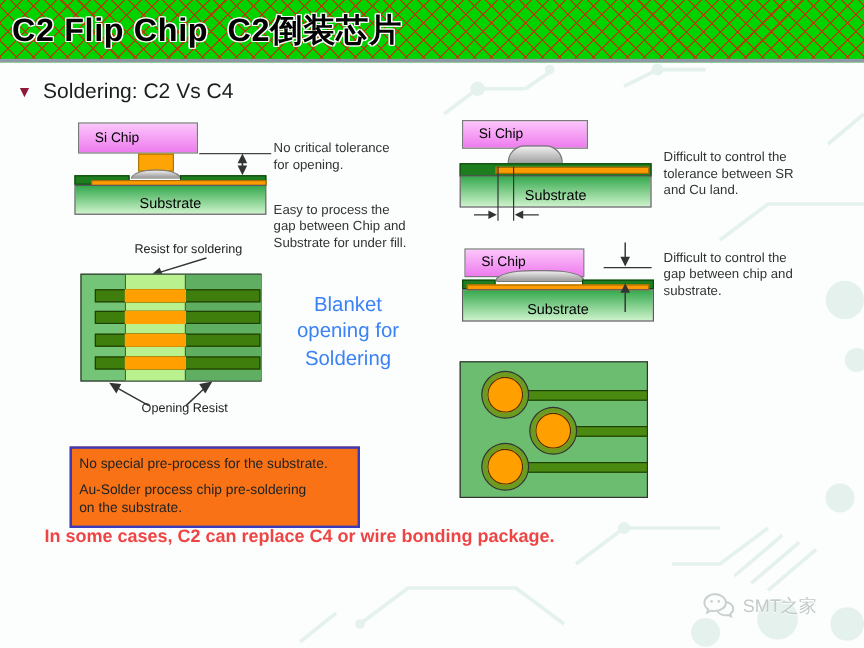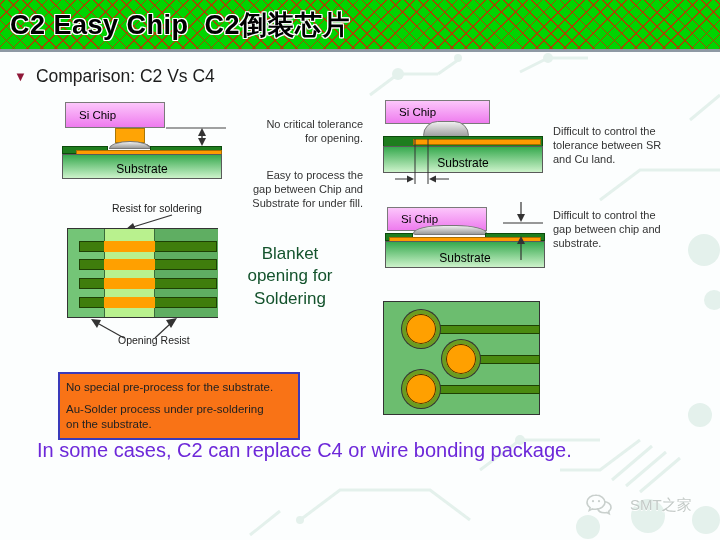--- a/index.html
+++ b/index.html
@@ -27,44 +27,44 @@
     font-size:11.5px;color:#000;display:flex;align-items:center;padding-left:13px;box-sizing:border-box;}
   .substrate{position:absolute;background:linear-gradient(#36a94e,#cdf3cb);border:1px solid #5a5a5a;
     font-size:12px;color:#000;display:flex;align-items:flex-end;justify-content:center;box-sizing:border-box;padding-bottom:2px;}
   .padsr{position:absolute;background:#1e7d1e;border:1px solid #0c4a0c;box-sizing:border-box;}
   .culayer{position:absolute;background:#ff9b00;border:1px solid #a96d00;box-sizing:border-box;}
   .pillar{position:absolute;background:#ffa405;border:1px solid #a97708;box-sizing:border-box;}
   .solder{position:absolute;background:linear-gradient(#efefef,#9a9a9a);border:1px solid #777;box-sizing:border-box;}
   .note{position:absolute;font-size:11px;line-height:1.28;color:#333;white-space:pre-line;}
   .note p{margin:0 0 9px 0;white-space:pre-line;}
   .dlabel{position:absolute;font-size:10.5px;color:#222;white-space:nowrap;}
-  .bigcap{position:absolute;font-size:17px;line-height:1.32;color:#14532d;text-align:center;white-space:pre-line;}
+  .bigcap{position:absolute;font-size:17px;line-height:1.32;color:#3b82f6;text-align:center;white-space:pre-line;}
 
   
   .board{position:absolute;left:67px;top:228px;width:151px;height:90px;background:#74c577;border:1px solid #333;box-sizing:border-box;}
   .board-right{position:absolute;left:87px;top:0;width:63px;height:88px;background:#5fae62;}
   .stripe{position:absolute;left:36px;top:0;width:51px;height:88px;background:#b9f18e;border-left:1px solid #3a6b3a;border-right:1px solid #3a6b3a;box-sizing:border-box;}
   .bar{position:absolute;left:11px;width:138px;height:11px;background:#3f7d0c;border:1px solid #1e4004;box-sizing:border-box;}
   .bar .seg{position:absolute;left:24px;top:-1px;width:51px;height:11px;background:#ffa000;}
 
   
   .board2{position:absolute;left:383px;top:301px;width:157px;height:114px;background:#6cbd6f;border:1px solid #333;box-sizing:border-box;}
   .trace{position:absolute;height:9px;background:#4a8a10;border:1px solid #1e4004;box-sizing:border-box;}
   .pad-circle{position:absolute;width:38px;height:38px;border-radius:50%;background:#ffa000;border:4px solid #6b9c21;
     box-shadow:0 0 0 1px #333, inset 0 0 0 1px #4d2b00;box-sizing:border-box;}
 
   
   .notebox{left:58px;top:372px;width:242px;background:#f97316;border:2px solid #3a3aba;padding:6px 6px;box-sizing:border-box;font-size:11.5px;color:#222;line-height:1.3;}
   .notebox p{margin:0;white-space:pre-line;}
   .notebox p+p{margin-top:7px;}
 
-  .conclusion{left:37px;top:439px;font-size:20px;color:#6d28d9;}
-
-  
-  .watermark{left:585px;top:493px;display:flex;align-items:center;gap:17px;}
+  .conclusion{left:37px;top:439px;font-size:15px;color:#ef4444;font-weight:bold;}
+
+  
+  .watermark{left:585px;top:493px;display:flex;align-items:center;gap:6px;}
   .watermark .wm-text{font-size:15px;color:#c3cac7;text-shadow:0 1px 0 #fff;}
 </style>
 </head>
 <body>
 
 <div class="slide">
 
   <svg class="deco" width="720" height="540" viewBox="0 0 720 540">
     <g stroke="#e4f1ec" stroke-width="3" fill="none">
       <path d="M370 95 L398 74 L438 74 M438 74 L458 60"></path>
@@ -88,26 +88,26 @@
       <circle cx="700" cy="415" r="12"></circle>
       <circle cx="588" cy="527" r="12"></circle>
         <circle cx="648" cy="516" r="17"></circle>
         <circle cx="706" cy="520" r="14"></circle>
       <circle cx="520" cy="440" r="5"></circle>
         <circle cx="300" cy="520" r="4"></circle>
     </g>
   </svg>
 
   <div class="z banner">
-    <div class="banner-title">C2 Easy Chip  C2倒装芯片</div>
+    <div class="banner-title">C2 Flip Chip  C2倒装芯片</div>
   </div>
 
   <div class="z heading">
     <span class="tri">▼</span>
-    <span>Comparison: C2 Vs C4</span>
+    <span>Soldering: C2 Vs C4</span>
   </div>
 
   <div class="z" style="left:62px;top:100px;width:172px;height:82px;">
     <div class="chip" style="left:3px;top:2px;width:100px;height:26px;">
       <span>Si Chip</span>
     </div>
     <div class="pillar" style="left:53px;top:28px;width:30px;height:15px;"></div>
     <div class="solder" style="left:47px;top:41px;width:42px;height:8px;border-radius:21px 21px 0 0 / 8px 8px 0 0;"></div>
     <div class="padsr" style="left:0;top:46px;width:46px;height:8px;"></div>
     <div class="padsr" style="left:88px;top:46px;width:72px;height:8px;"></div>
@@ -116,21 +116,21 @@
       <span>Substrate</span>
     </div>
     <svg width="172" height="82" style="position:absolute;left:0;top:0;">
       <line x1="104" y1="28" x2="164" y2="28" stroke="#444" stroke-width="1"></line>
       <line x1="140" y1="33" x2="140" y2="41" stroke="#333" stroke-width="1.4"></line>
       <polygon points="140,28 136,36 144,36" fill="#333"></polygon>
       <polygon points="140,46 136,38 144,38" fill="#333"></polygon>
     </svg>
   </div>
 
-  <div class="note" style="left:228px;top:103px;width:135px;text-align:right;">
+  <div class="note" style="left:228px;top:103px;width:135px;">
     <p>No critical tolerance
 for opening.</p>
     <p>Easy to process the
 gap between Chip and
 Substrate for under fill.</p>
   </div>
 
   <div class="z" style="left:383px;top:100px;width:165px;height:92px;">
     <div class="chip" style="left:2px;top:0;width:105px;height:24px;">
       <span>Si Chip</span>
@@ -213,21 +213,21 @@
     <div class="trace" style="left:50px;top:23px;width:106px;"></div>
     <div class="trace" style="left:90px;top:53px;width:66px;"></div>
     <div class="trace" style="left:50px;top:83px;width:106px;"></div>
     <div class="pad-circle" style="left:18px;top:8px;"></div>
     <div class="pad-circle" style="left:58px;top:38px;"></div>
     <div class="pad-circle" style="left:18px;top:68px;"></div>
   </div>
 
   <div class="z notebox">
     <p>No special pre-process for the substrate.</p>
-    <p>Au-Solder process under pre-soldering
+    <p>Au-Solder process chip pre-soldering
 on the substrate.</p>
   </div>
 
   <div class="z conclusion">In some cases, C2 can replace C4 or wire bonding package.</div>
 
   <div class="z watermark">
     <svg width="28" height="24" viewBox="0 0 28 24">
       <g fill="none" stroke="#c9d0cd" stroke-width="1.6">
         <path d="M11.5 2 C6 2 2 5.4 2 9.3 c0 2.2 1.2 4.1 3.1 5.4 l-0.8 2.8 3.1-1.6 c1 .3 2 .4 3.1 .4 5.5 0 9.5-3.4 9.5-7 s-4-7.3-9.5-7.3z"></path>
         <path d="M19 8.5 c4 .3 7 2.8 7 5.8 0 1.7-1 3.2-2.4 4.2l.6 2.2-2.4-1.2 c-.8 .2-1.6 .3-2.4 .3-3.4 0-6.2-2-6.9-4.6"></path>

